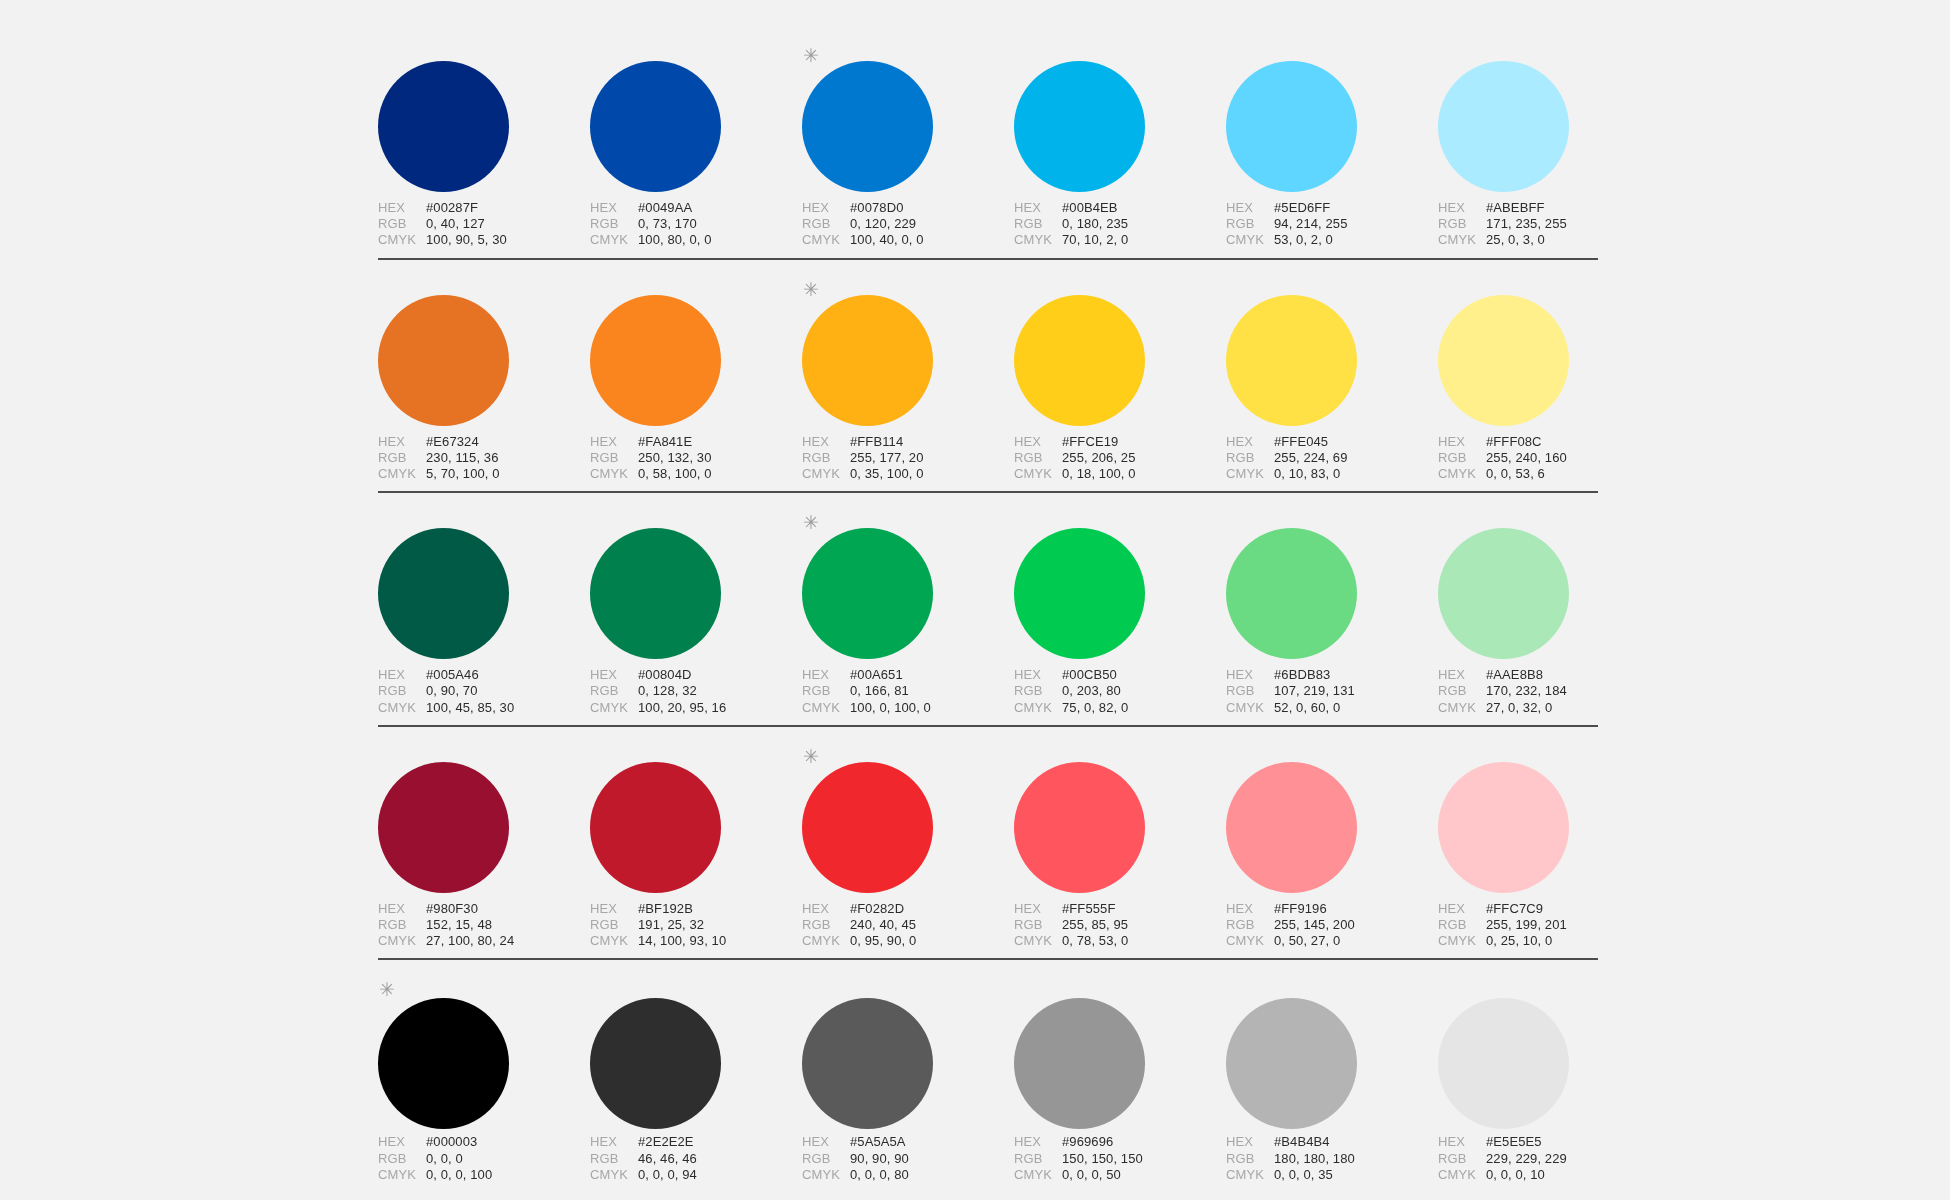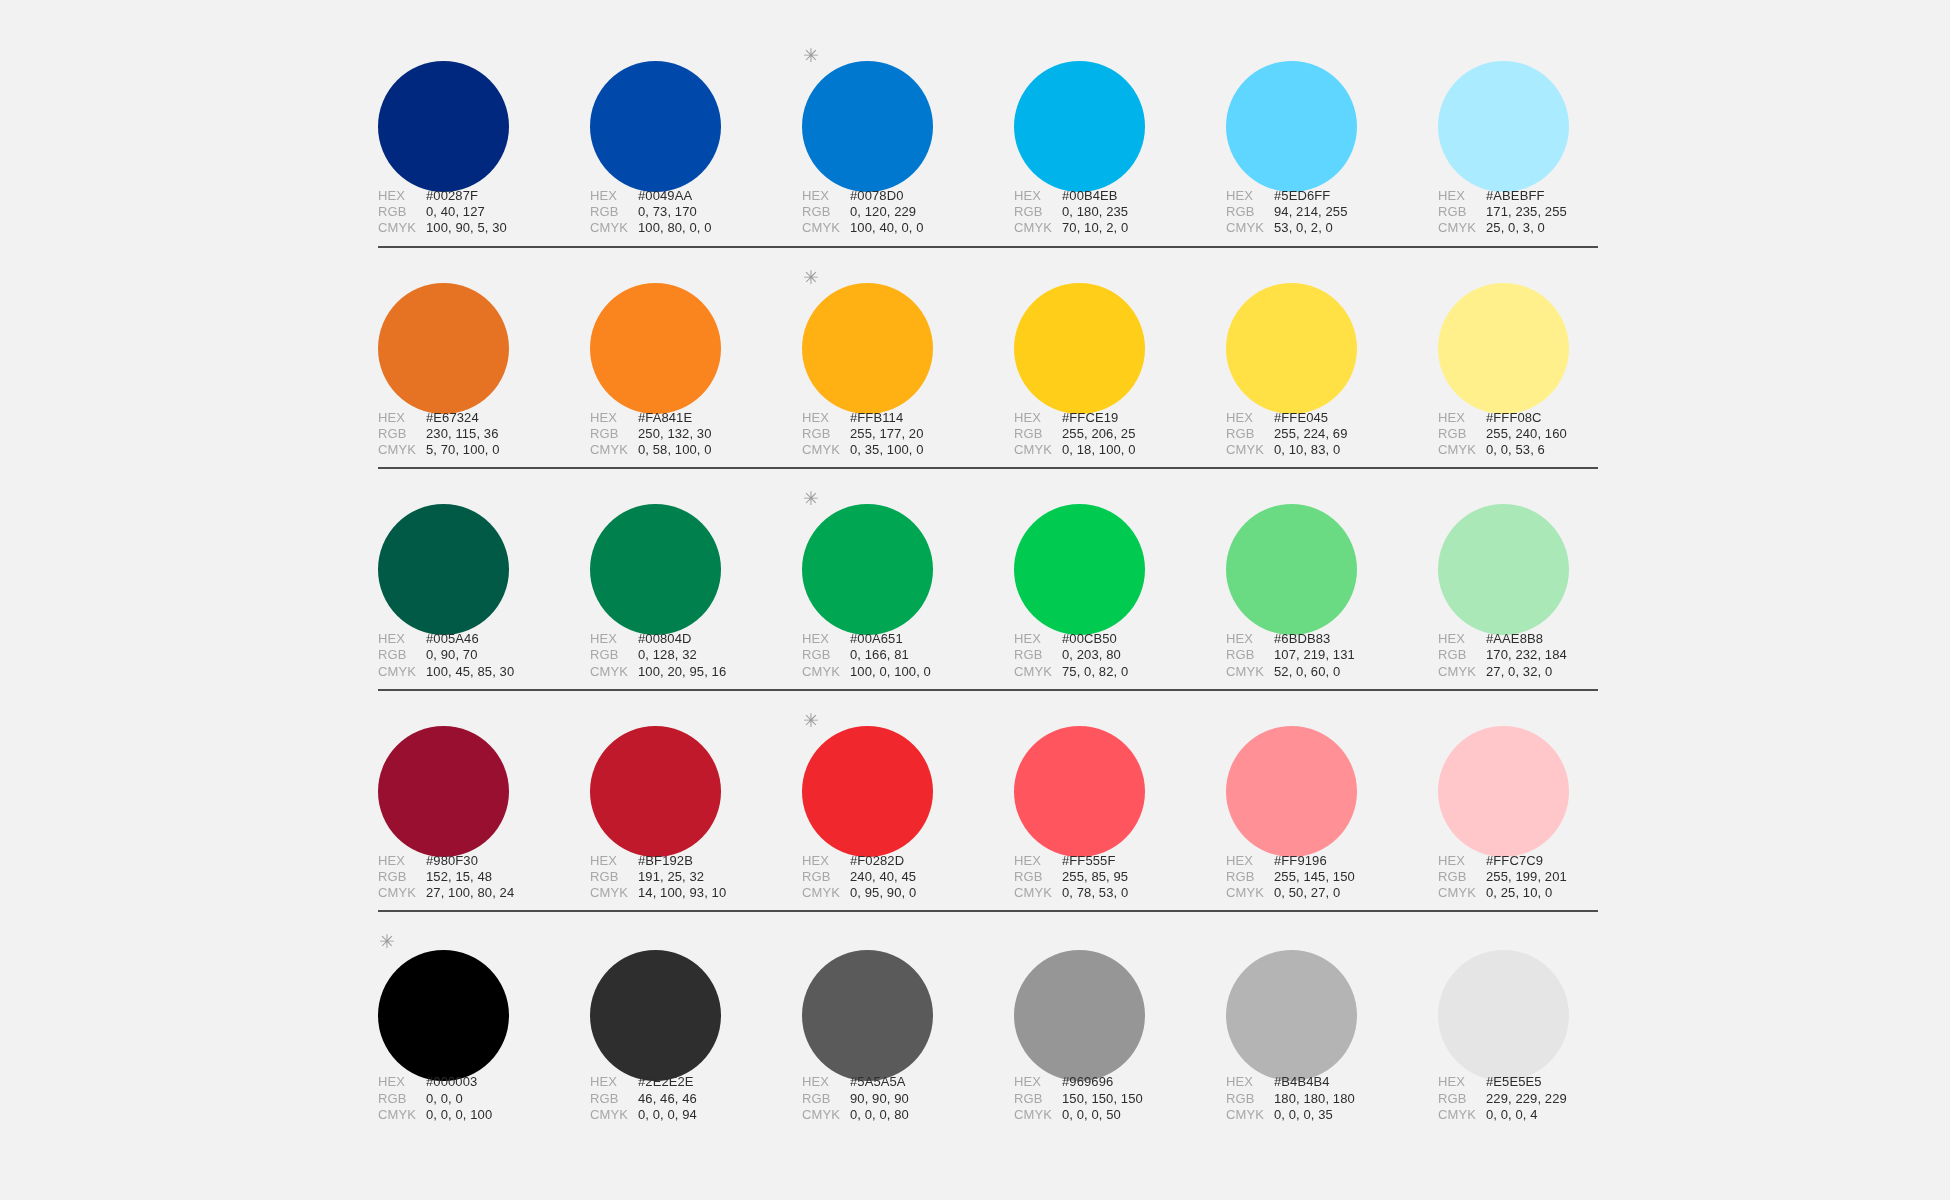--- a/index.html
+++ b/index.html
@@ -70,20 +70,21 @@
     box-sizing: border-box;
   }
   .swatch-disc {
     width: 131px;
     height: 131px;
     border-radius: 50%;
     display: block;
   }
 
   .swatch-values {
+    margin-top: 12px;
     font-size: 13.5px;
     line-height: 16.2px;
     letter-spacing: 0.1px;
   }
   .value-line {
     display: flex;
     flex-direction: row;
     white-space: nowrap;
   }
   .value-key {
@@ -539,21 +540,21 @@
           <div class="swatch-disc-wrap">
             <div class="swatch-disc" style="background: rgb(255, 145, 150);"></div>
           </div>
           <div class="swatch-values">
             <div class="value-line">
               <span class="value-key">HEX</span>
               <span class="value-val">#FF9196</span>
             </div>
             <div class="value-line">
               <span class="value-key">RGB</span>
-              <span class="value-val">255, 145, 150</span>
+              <span class="value-val">255, 145, 200</span>
             </div>
             <div class="value-line">
               <span class="value-key">CMYK</span>
               <span class="value-val">0, 50, 27, 0</span>
             </div>
           </div>
         </div>
         <div class="swatch-cell">
           <div class="swatch-disc-wrap">
             <div class="swatch-disc" style="background: rgb(255, 199, 201);"></div>
@@ -679,19 +680,19 @@
             <div class="value-line">
               <span class="value-key">HEX</span>
               <span class="value-val">#E5E5E5</span>
             </div>
             <div class="value-line">
               <span class="value-key">RGB</span>
               <span class="value-val">229, 229, 229</span>
             </div>
             <div class="value-line">
               <span class="value-key">CMYK</span>
-              <span class="value-val">0, 0, 0, 4</span>
+              <span class="value-val">0, 0, 0, 10</span>
             </div>
           </div>
         </div>
       </div>
     </div>
 </div>
 
 </body></html>

